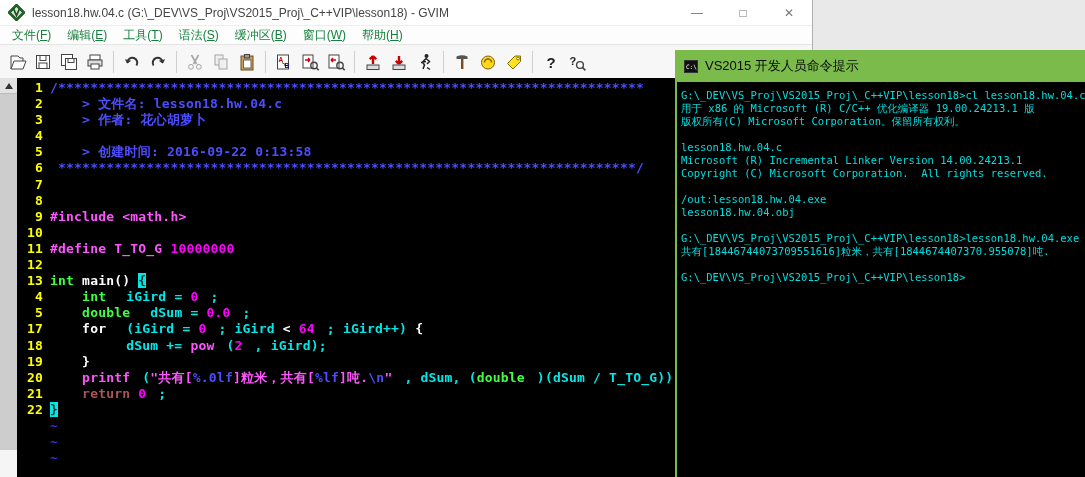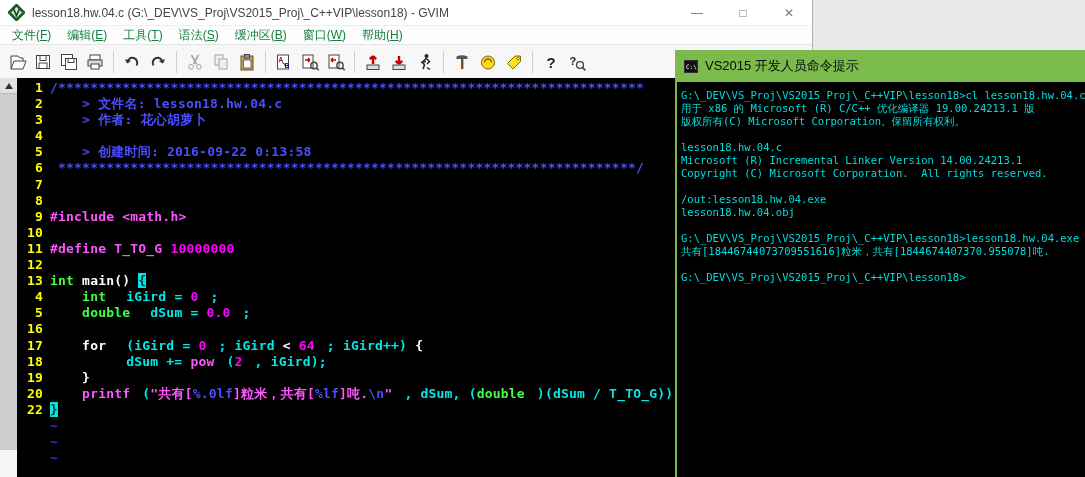--- a/index.html
+++ b/index.html
@@ -248,25 +248,25 @@
         <div class="eline"><span class="ln">6</span><span class="code"><span class="tk-c"> ************************************************************************/</span></span></div>
         <div class="eline"><span class="ln">7</span><span class="code"></span></div>
         <div class="eline"><span class="ln">8</span></div>
         <div class="eline"><span class="ln">9</span><span class="code"><span class="tk-p">#include &lt;math.h&gt;</span></span></div>
         <div class="eline"><span class="ln">10</span><span class="code"></span></div>
         <div class="eline"><span class="ln">11</span><span class="code"><span class="tk-p">#define T_TO_G </span><span class="tk-m">10000000</span></span></div>
         <div class="eline"><span class="ln">12</span><span class="code"></span></div>
         <div class="eline"><span class="ln">13</span><span class="code"><span class="tk-t">int</span><span class="tk-w"> main() </span><span class="tk-match">{</span></span></div>
         <div class="eline"><span class="ln">4</span><span class="code"><span class="tk-w">    </span><span class="tk-t">int</span><span class="tk-w"> </span><span class="tk-n">iGird = </span><span class="tk-m">0</span><span class="tk-n">;</span></span></div>
         <div class="eline"><span class="ln">5</span><span class="code"><span class="tk-w">    </span><span class="tk-t">double</span><span class="tk-w"> </span><span class="tk-n">dSum = </span><span class="tk-m">0.0</span><span class="tk-n">;</span></span></div>
-        <div class="eline"><span class="ln">16</span><span class="code"></span></div>
         <div class="eline"><span class="ln">17</span><span class="code"><span class="tk-w">    for </span><span class="tk-n">(iGird = </span><span class="tk-m">0</span><span class="tk-n">; iGird </span><span class="tk-w">&lt; </span><span class="tk-m">64</span><span class="tk-n">; iGird++) </span><span class="tk-w">{</span></span></div>
         <div class="eline"><span class="ln">18</span><span class="code"><span class="tk-n">        dSum += </span><span class="tk-p">pow</span><span class="tk-n">(</span><span class="tk-m">2</span><span class="tk-n">, iGird);</span></span></div>
         <div class="eline"><span class="ln">19</span><span class="code"><span class="tk-w">    }</span></span></div>
         <div class="eline"><span class="ln">20</span><span class="code"><span class="tk-w">    </span><span class="tk-p">printf</span><span class="tk-n">(</span><span class="tk-s">"共有[</span><span class="tk-f">%.0lf</span><span class="tk-s">]粒米，共有[</span><span class="tk-f">%lf</span><span class="tk-s">]吨.</span><span class="tk-f">\n</span><span class="tk-s">"</span><span class="tk-n">, dSum, (</span><span class="tk-t">double</span><span class="tk-n">)(dSum / T_TO_G))</span><span class="tk-n">;</span></span></div>
+        <div class="eline"><span class="ln">21</span><span class="code"><span class="tk-r">    return </span><span class="tk-m">0</span><span class="tk-n">;</span></span></div>
         <div class="eline"><span class="ln">22</span><span class="code"><span class="tk-cursor">}</span></span></div>
         <div class="eline tilde"><span class="ln"></span><span>~</span></div>
         <div class="eline tilde"><span class="ln"></span><span>~</span></div>
         <div class="eline tilde"><span class="ln"></span><span>~</span></div>
       </div>
   </div>
 </div>
 
 <div class="console-window">
   <div class="console-titlebar">

